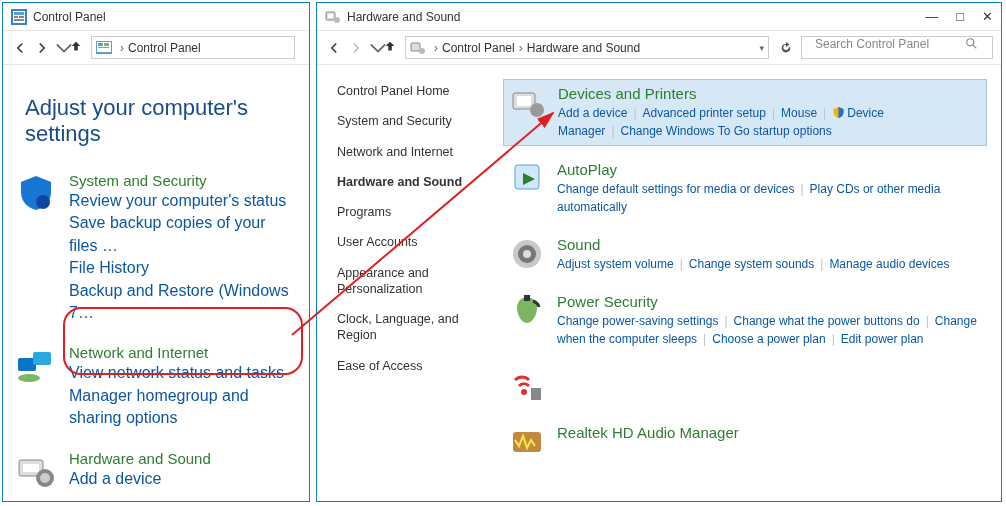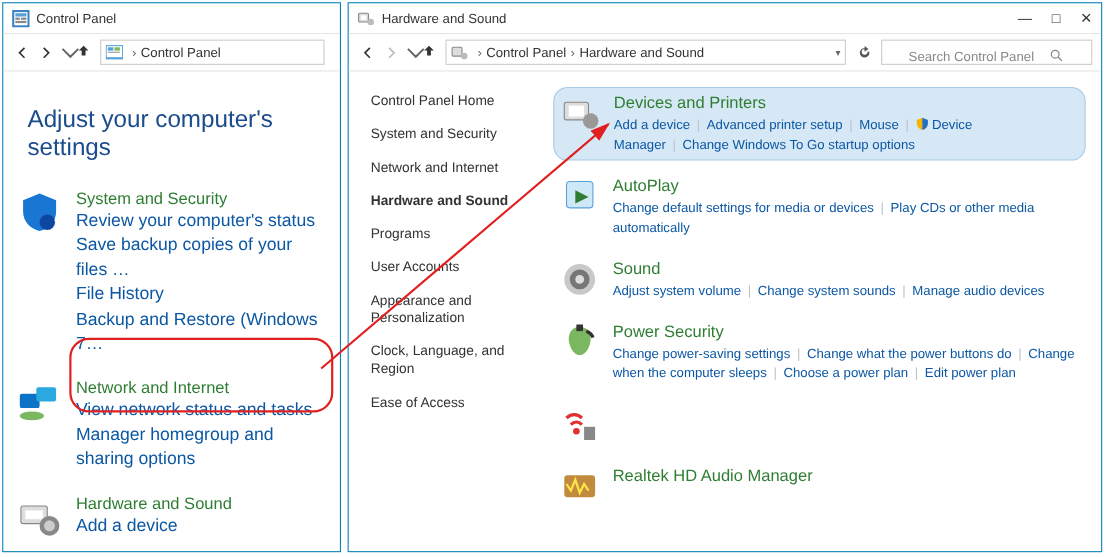--- a/index.html
+++ b/index.html
@@ -18,42 +18,42 @@
 .navbar { height:34px; display:flex; align-items:center; padding:0 8px; border-bottom:1px solid #e5e5e5; }
 .nav-arrow { width:18px; height:18px; margin-right:4px; color:#333; }
 .nav-arrow.disabled { color:#bbb; }
 .nav-arrow svg { width:18px; height:18px; }
 .nav-up svg { width:14px; height:14px; }
 .addrbox { flex:1; height:23px; border:1px solid #ccc; display:flex; align-items:center; padding:0 4px; font-size:12px; color:#333; margin-right:6px; }
 .addrbox .addr-icon { width:16px; height:15px; margin-right:4px; }
 .addrbox .sep { margin:0 4px; color:#666; }
 .addrbox .crumb-dd { margin-left:auto; color:#666; font-size:9px; }
 .refresh-btn { width:22px; height:22px; display:flex; align-items:center; justify-content:center; }
-.searchbox { width:192px; height:23px; border:1px solid #ccc; display:flex; align-items:flex-end; padding:0 24px; font-size:12px; color:#888; margin-left:4px; }
+.searchbox { width:192px; height:23px; border:1px solid #ccc; display:flex; align-items:flex-start; padding:0 13px; font-size:12px; color:#888; margin-left:4px; }
 .searchbox span.txt{ flex:1; }
 .search-icon { width:14px; height:14px; }
 
 .cp-heading { font-size:22px; color:#1a4b8c; margin:30px 0 20px 22px; }
 
 .cp-list { padding:0 12px; }
 .cp-item { display:flex; margin-bottom:10px; padding:5px 0; }
 .cp-icon { width:42px; height:42px; flex-shrink:0; margin-right:12px; }
 .cp-body { flex:1; }
 .cp-title { font-size:15px; color:#2e7d32;  }
 .cp-link { font-size:16px; color:#0b57a4; display:block; line-height:1.4; }
 .highlight-box { position:absolute; border:2px solid #e02020; border-radius:18px; pointer-events:none; }
 
 .hs-body { display:flex; }
 .hs-side { width:180px; padding:18px 0 0 20px; }
 .hs-side a { display:block; font-size:12.5px; color:#333; margin-bottom:14px; line-height:1.3; }
 .hs-side a.current { font-weight:bold; }
 
 .hs-main { flex:1; padding:14px 14px 0 6px; }
 .hs-block { display:flex; margin-bottom:10px; padding:5px 6px; }
-.hs-block.sel { background:#d6e8f5; border:1px solid #a8cae5; border-radius:13px;justify-content:center; }
+.hs-block.sel { background:#d6e8f5; border:1px solid #a8cae5; border-radius:0;justify-content:center; }
 .hs-bicon { width:36px; height:36px; flex-shrink:0; margin-right:12px; }
 .hs-btitle { font-size:15px; color:#2e7d32; margin-bottom:2px; }
 .hs-links { font-size:12px; color:#0b57a4; line-height:1.5; }
 .hs-links a { color:#0b57a4; }
 .hs-links .div { color:#bac3cb; margin:0 6px; }
 .shield-icon { display:inline-block; width:13px; height:13px; vertical-align:-2px; margin-right:2px; }
 
 svg { display:block; }
 
 .arrow-annot { position:absolute; pointer-events:none; }

